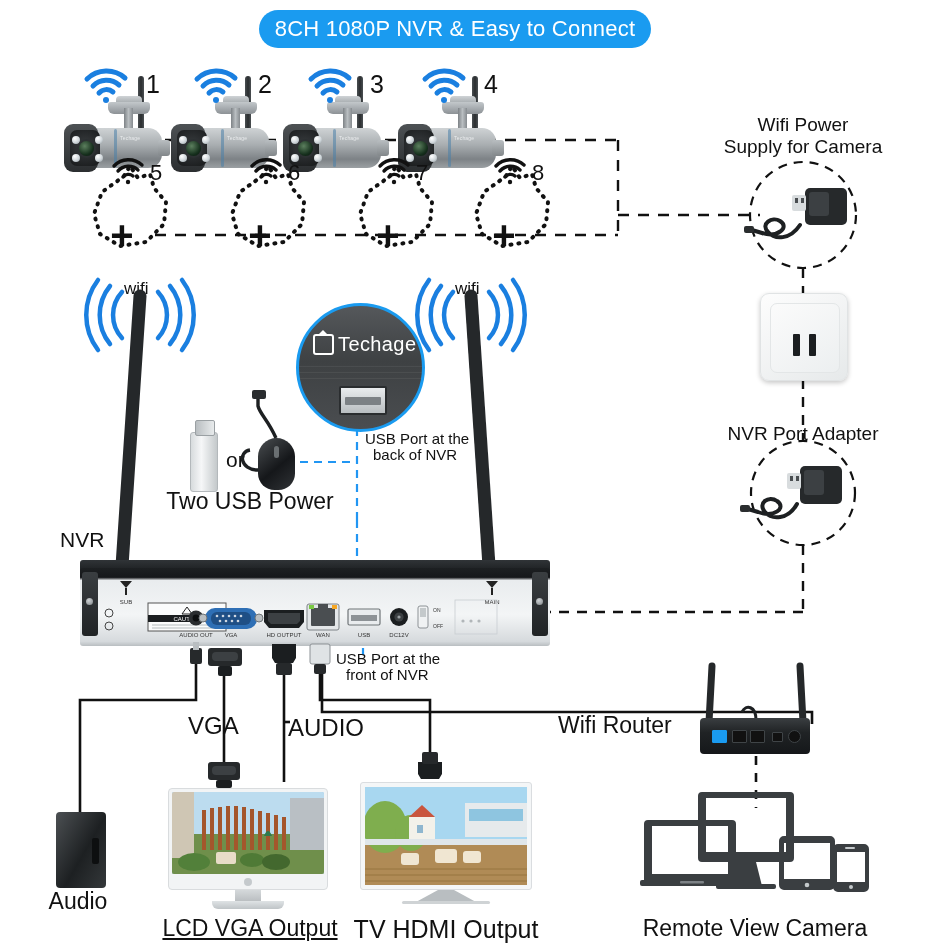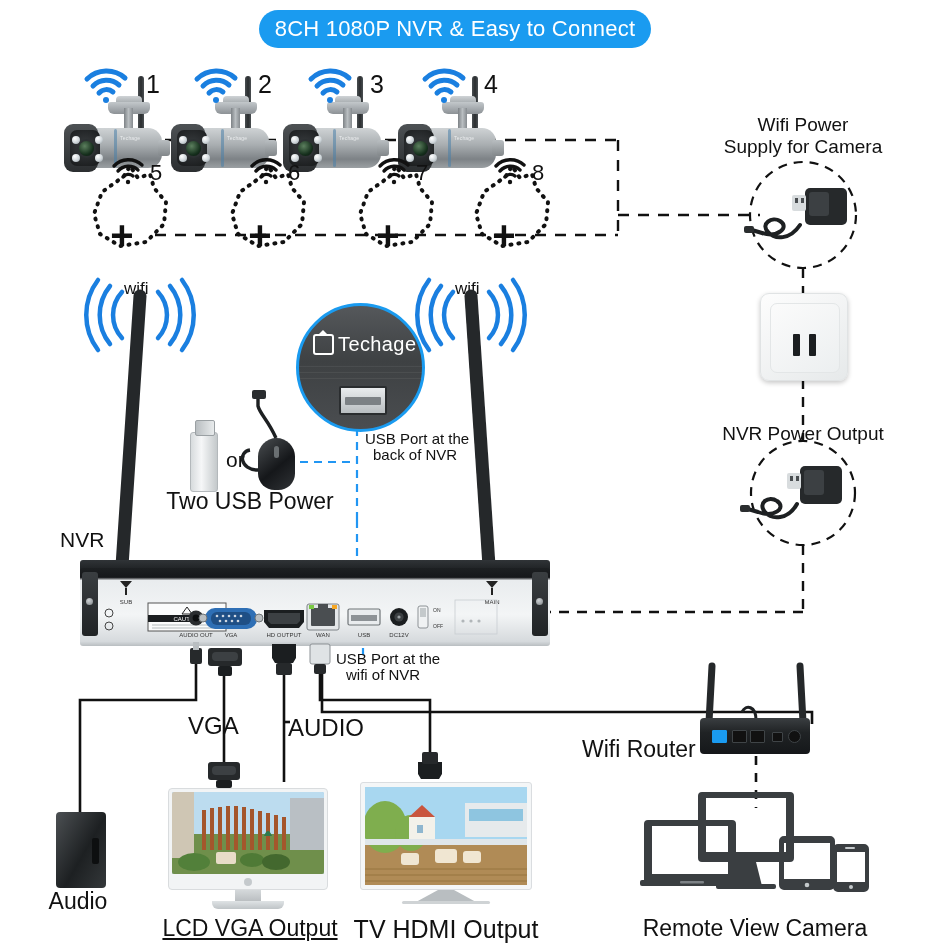--- a/index.html
+++ b/index.html
@@ -351,21 +351,21 @@
   </g>
 </svg>
 
 <div id="wall-outlet">
   <div class="inner">
     <div class="slot" style="left:22px;"></div>
     <div class="slot" style="left:38px;"></div>
   </div>
 </div>
 
-<div class="lbl c" style="left:803px;top:423px;">NVR Power Output</div>
+<div class="lbl c" style="left:803px;top:423px;">NVR Port Adapter</div>
 
 <svg class="layer">
   <circle cx="803" cy="493" r="52" fill="none" stroke="#111" stroke-width="2.2" stroke-dasharray="9,7"></circle>
   <g>
     <rect x="800" y="466" width="42" height="38" rx="5" fill="#26292b"></rect>
     <rect x="804" y="470" width="20" height="25" rx="3" fill="#3c4043"></rect>
     <rect x="787" y="473" width="14" height="16" rx="2" fill="#d8dcde"></rect>
     <rect x="790" y="476" width="3" height="5" fill="#4a4e51"></rect>
     <rect x="796" y="476" width="3" height="5" fill="#4a4e51"></rect>
     <path d="M797 504 C 788 520, 772 520, 765 512 C 757 503, 769 495, 777 501 C 787 508, 774 518, 758 512 L 748 509" fill="none" stroke="#1d2022" stroke-width="4" stroke-linecap="round"></path>
@@ -531,21 +531,21 @@
 </svg>
 
 <div class="port-label" style="left:196px;top:632px;">AUDIO OUT</div>
 <div class="port-label" style="left:231px;top:632px;">VGA</div>
 <div class="port-label" style="left:284px;top:632px;">HD OUTPUT</div>
 <div class="port-label" style="left:323px;top:632px;">WAN</div>
 <div class="port-label" style="left:364px;top:632px;">USB</div>
 <div class="port-label" style="left:399px;top:632px;">DC12V</div>
 
 <div class="lbl" style="left:336px;top:650px;font-size:15px;">USB Port at the</div>
-<div class="lbl" style="left:346px;top:666px;font-size:15px;">wifi of NVR</div>
+<div class="lbl" style="left:346px;top:666px;font-size:15px;">front of NVR</div>
 
 <svg class="layer">
   <g>
     <rect x="190" y="648" width="12" height="16" rx="2" fill="#26292b"></rect>
     <rect x="193" y="642" width="6" height="8" fill="#b9bec1"></rect>
   </g>
   <g>
     <rect x="208" y="648" width="34" height="18" rx="3" fill="#26292b"></rect>
     <rect x="212" y="652" width="26" height="9" rx="4" fill="#3c4043"></rect>
     <rect x="218" y="666" width="14" height="10" rx="2" fill="#1b1e20"></rect>
@@ -642,21 +642,21 @@
     <path d="M418 762 h24 v12 l-3 5 h-18 l-3 -5 z" fill="#1b1e20"></path>
     <rect x="422" y="752" width="16" height="12" rx="2" fill="#26292b"></rect>
   </g>
   <g>
     <rect x="208" y="762" width="32" height="18" rx="3" fill="#26292b"></rect>
     <rect x="212" y="766" width="24" height="9" rx="4" fill="#3c4043"></rect>
     <rect x="216" y="780" width="16" height="8" rx="2" fill="#1b1e20"></rect>
   </g>
 </svg>
 
-<div class="lbl" style="left:582px;top:712px;font-size:23px;margin-top:24px;">Wifi Router</div>
+<div class="lbl" style="left:558px;top:712px;font-size:23px;">Wifi Router</div>
 <svg class="layer">
   <path d="M712 666 L 709 722" stroke="#25282a" stroke-width="7" stroke-linecap="round"></path>
   <path d="M800 666 L 803 722" stroke="#25282a" stroke-width="7" stroke-linecap="round"></path>
   <path d="M756 720 C 756 706, 746 704, 742 712" fill="none" stroke="#1d2022" stroke-width="3"></path>
 </svg>
 <div id="router">
   <div class="rport" style="left:12px;background:#1a9bf0;border-color:#1a9bf0;"></div>
   <div class="rport" style="left:32px;"></div>
   <div class="rport" style="left:50px;"></div>
   <div class="rport" style="left:72px;width:9px;height:8px;top:14px;"></div>

